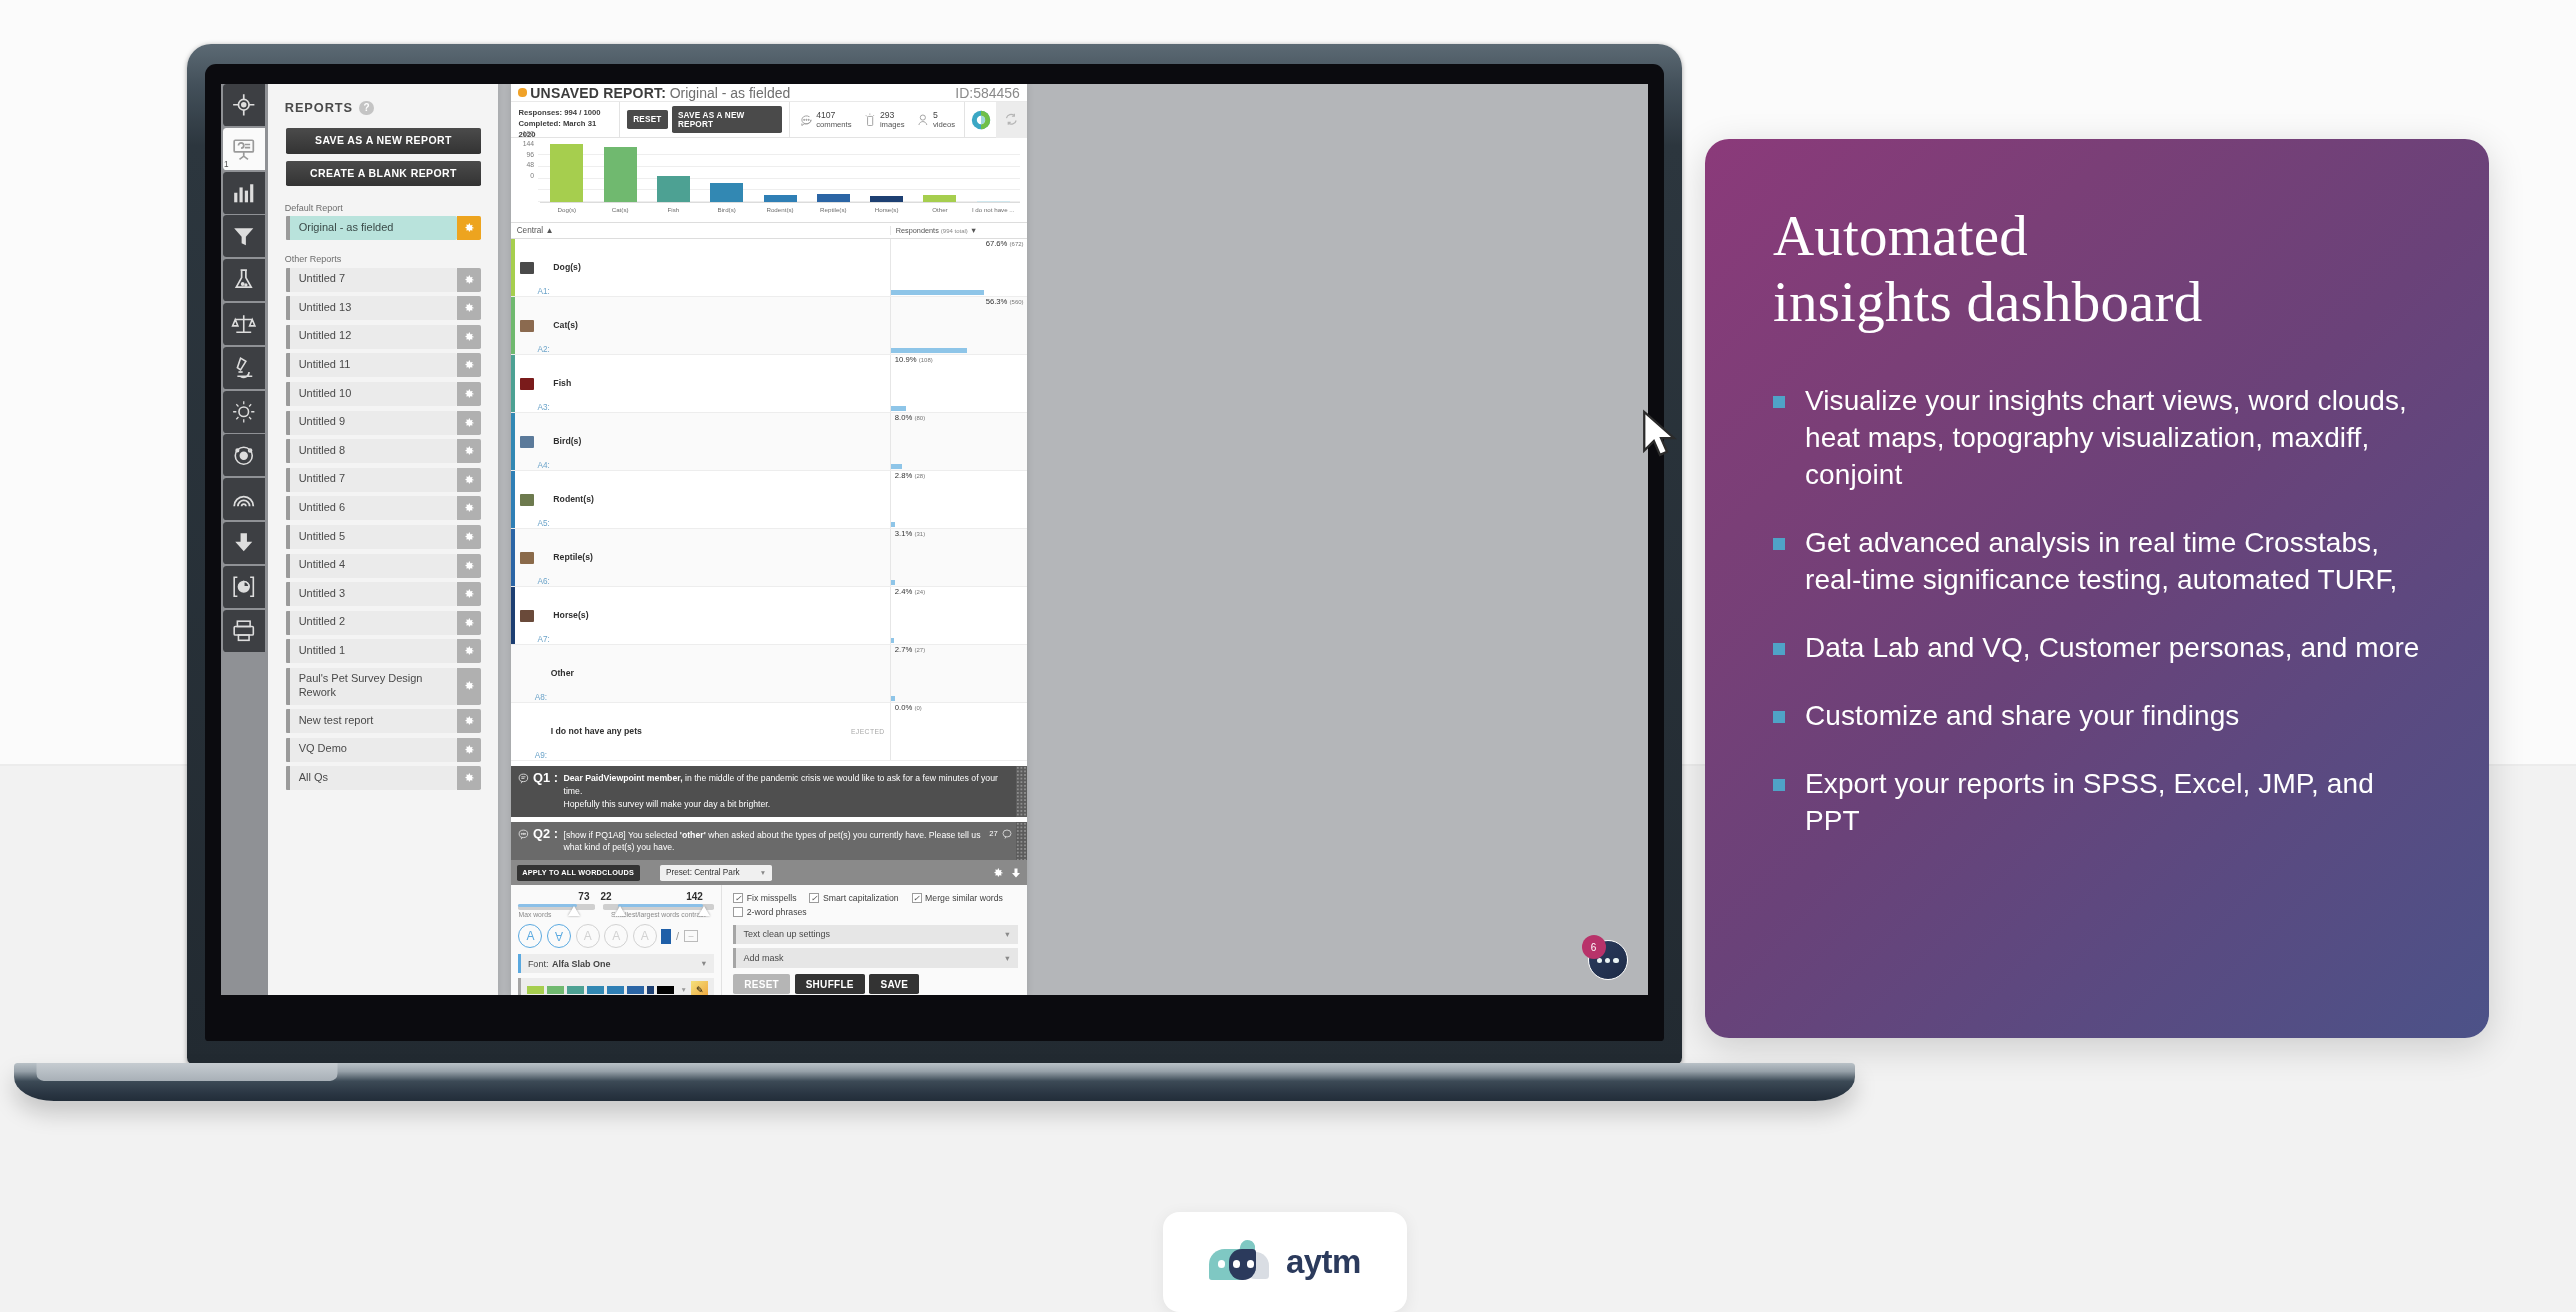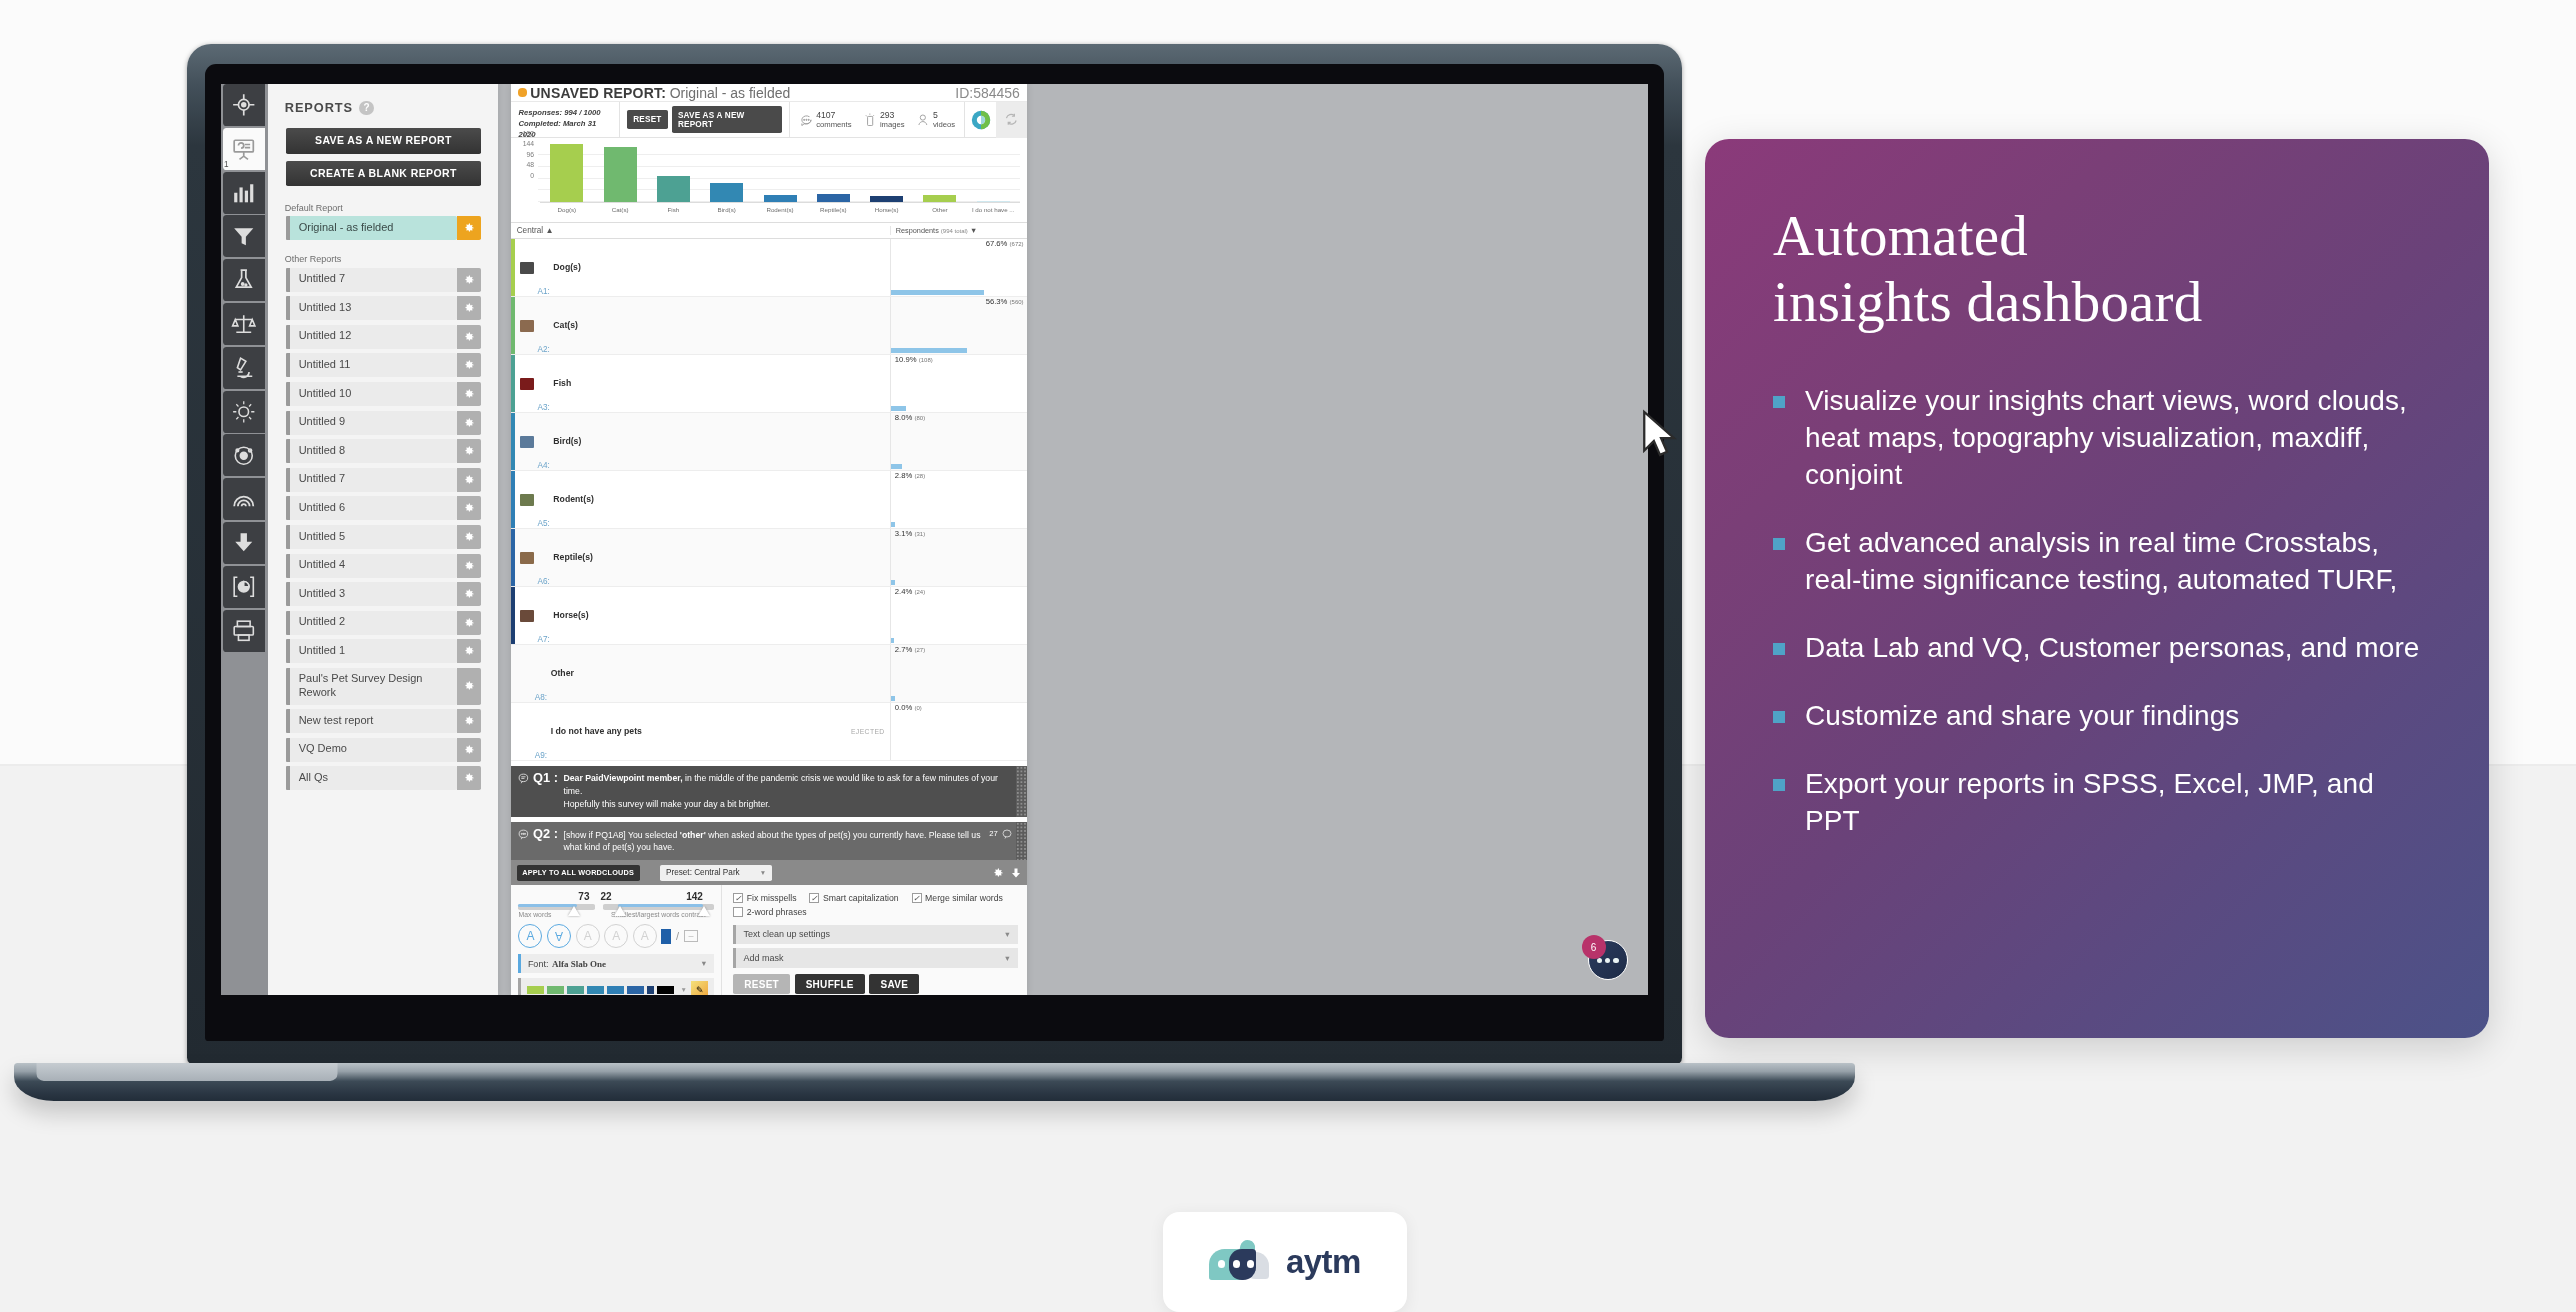--- a/index.html
+++ b/index.html
@@ -140,21 +140,21 @@
     height:18px; background:#fff; display:flex; align-items:center;
     padding:0 7.3px; font-size:14px; color:#6f6f6f; border-bottom:0.9px solid #e9e9e9;
   }
   .rc-unsaved { display:flex; align-items:center; gap:3.6px; }
   .bulb { width:8.2px;height:8.2px;border-radius:50%;background:#f0a228; flex:0 0 8.2px; }
   .rc-unsaved b { font-weight:700; color:#3d3d3d; letter-spacing:0.2px; }
   .rc-id { margin-left:auto; color:#8a8a8a; }
 
   .rc-toolbar { display:flex; align-items:stretch; height:36px; border-bottom:0.9px solid #e3e3e3; }
   .rc-meta { padding:4.6px 7.3px 0 7.3px; font-size:7.7px; color:#3d3d3d; line-height:1.45; border-right:0.9px solid #e3e3e3; }
-  .rc-meta b { font-weight:700;font-style:italic; }
+  .rc-meta b { font-weight:700; }
   .rc-actions { display:flex; align-items:center; gap:3.6px; padding:0 7.3px; background:#fff; border-right:0.9px solid #e3e3e3;}
   .rc-act {
     background:#4a4a4a; color:#fff; font-size:8.2px; font-weight:700;
     padding:4.6px 6.4px; border-radius:1.8px; letter-spacing:0.2px;
   }
   .rc-counts { display:flex; align-items:center; gap:11px; padding:0 9px; border-right:0.9px solid #e3e3e3;}
   .cnt { display:flex; align-items:center; gap:3.6px; }
   .cnt svg { width:13.7px; height:13.7px; }
   .cnt-txt { font-size:7.7px; color:#555; line-height:1.2; }
   .cnt-txt b { display:block; font-weight:400; font-size:8.7px; color:#444; }
@@ -230,21 +230,21 @@
   .sl-l2 { flex:1; text-align:center; }
 
   .wc-shapes { display:flex; align-items:center; gap:4.6px; margin:6.4px 0 5.5px 0; }
   .sh { width:24px; height:24px; border-radius:50%; border:1.4px solid #d2d2d2; display:flex; align-items:center; justify-content:center; font-size:12px; color:#d2d2d2; }
   .sh.on { border-color:#5aa9e0; color:#5aa9e0; }
   .sh-sep { font-size:11px; color:#999; }
   .sh-sq { width:10px; height:14.6px; background:#1f5fa8; }
   .sh-dash { width:14.6px; height:12px; border:1.4px solid #bbb; display:flex; align-items:center; justify-content:center; color:#bbb; font-size:9px; }
 
   .wc-font { display:flex; align-items:center; background:#ededed; border-left:3.6px solid #5aa9e0; padding:4.6px 6.4px; font-size:9px; color:#444; }
-  .wc-font b { font-family:Liberation Serif, serif; font-weight:700; margin-left:3.6px; }
+  .wc-font b { font-family:Liberation Sans, sans-serif; font-weight:700; margin-left:3.6px; }
   .wc-font .cv { margin-left:auto; color:#888; font-size:7.3px; }
   .wc-swatches { display:flex; align-items:center; background:#ededed; border-left:3.6px solid #a5a5a5; margin-top:4.6px; padding:3.6px 5.5px; gap:2.7px; }
   .sw { width:17.3px; height:8.2px; }
   .sw.sm { width:7.3px; }
   .wc-pick { width:17.3px; height:17.3px; margin-left:auto; background:linear-gradient(135deg,#f3e17c,#f0a43b); display:flex;align-items:center;justify-content:center; font-size:9px; }
 
   .wc-checks { display:flex; flex-wrap:wrap; gap:4.6px 12.8px; margin-bottom:7.3px; }
   .chk { display:flex; align-items:center; gap:3.6px; font-size:8.7px; color:#3f3f3f; }
   .chk-box { width:10px;height:10px;border:0.9px solid #9c9c9c; background:#fff; display:flex;align-items:center;justify-content:center; font-size:8.2px; color:#555; }
   .wc-sel { background:#e6e6e6; border-left:3.6px solid #a5a5a5; padding:4.6px 7.3px; font-size:9px; color:#4a4a4a; display:flex; align-items:center; margin-bottom:4.6px;}

